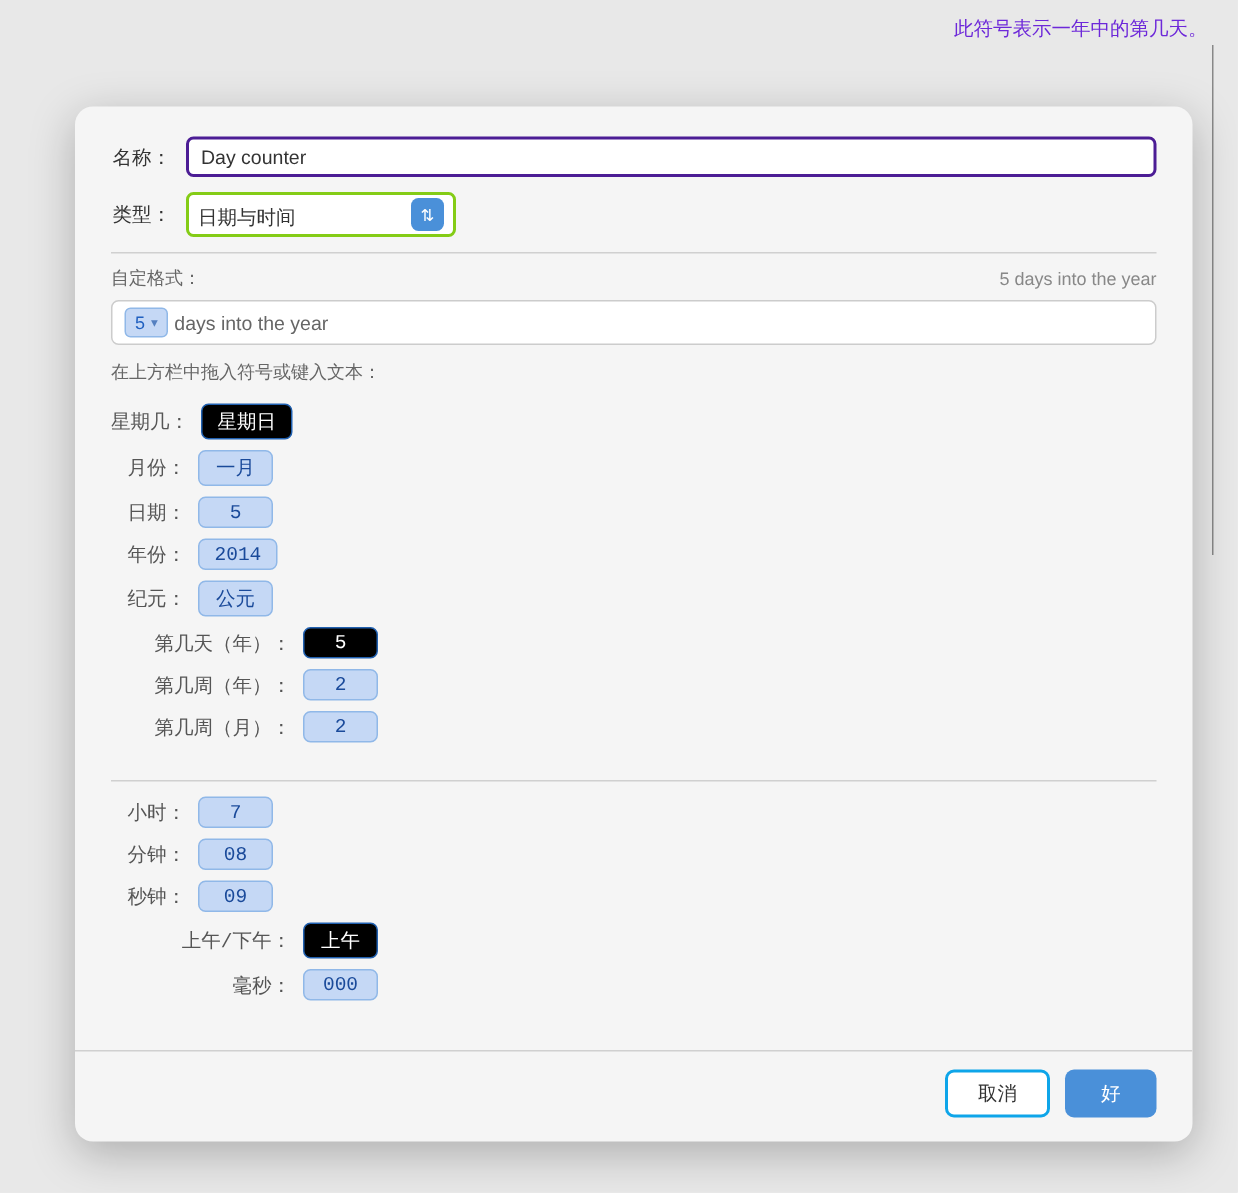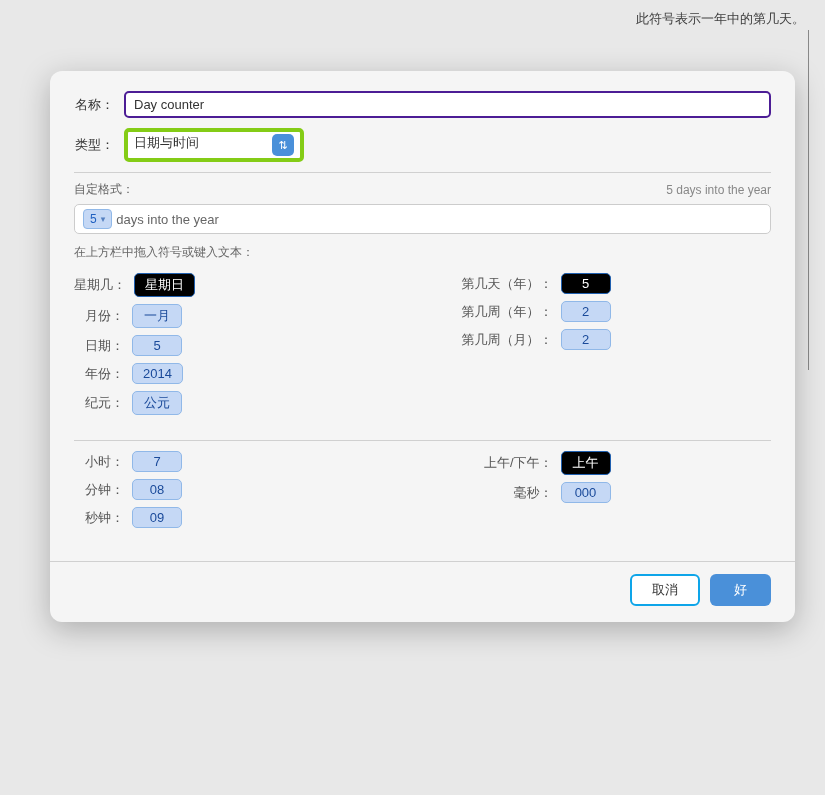--- a/index.html
+++ b/index.html
@@ -21,21 +21,21 @@
       height: 795px;
       background: #e8e8e8;
     }
 
     
     .tooltip-annotation {
       position: absolute;
       top: 10px;
       right: 20px;
       font-size: 13px;
-      color: #404040;
+      color: #6d28d9;
       text-align: right;
     }
 
     .tooltip-line {
       position: absolute;
       top: 30px;
       right: 16px;
       width: 1px;
       height: 340px;
       background: #888;
@@ -81,23 +81,23 @@
       padding: 4px 8px;
       font-size: 13px;
       background: white;
       outline: none;
       color: #333;
     }
 
     
     .type-select-container {
       display: flex;
-      align-items: flex-start;
+      align-items: flex-end;
       background: white;
-      border: 4px solid #84cc16;
+      border: 2px solid #84cc16;
       border-radius: 5px;
       padding: 2px 6px;
       min-width: 180px;
     }
 
     .type-select-text {
       flex: 1;
       font-size: 13px;
       color: #333;
     }
@@ -172,23 +172,24 @@
     
     .drag-instruction {
       font-size: 12px;
       color: #666;
       margin-bottom: 12px;
     }
 
     
     .symbols-section {
       display: grid;
-      grid-template-columns: 1fr 1fr;
+      grid-template-columns: 1fr;
       gap: 0 20px;
       padding-bottom: 10px;
+      font-family: Liberation Mono, monospace;
     }
 
     .symbol-row {
       display: flex;
       align-items: center;
       margin-bottom: 7px;
     }
 
     .symbol-label {
       text-align: right;

